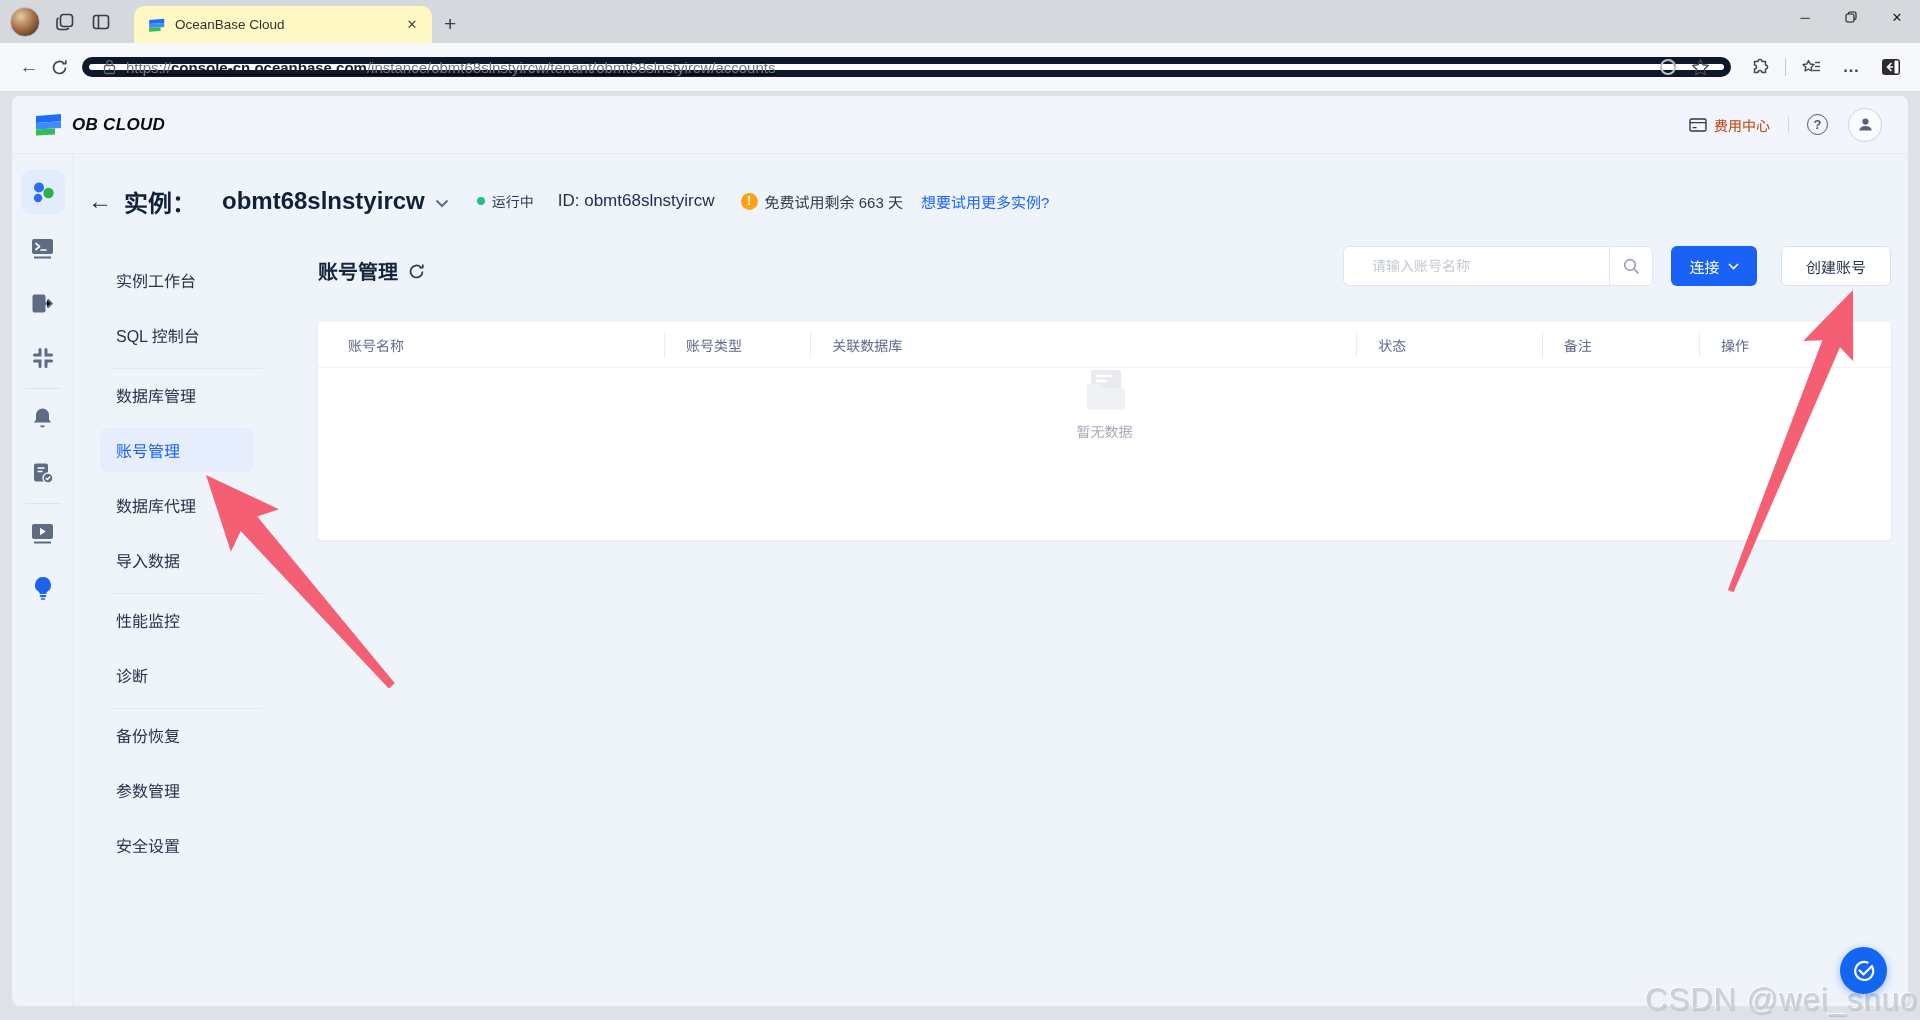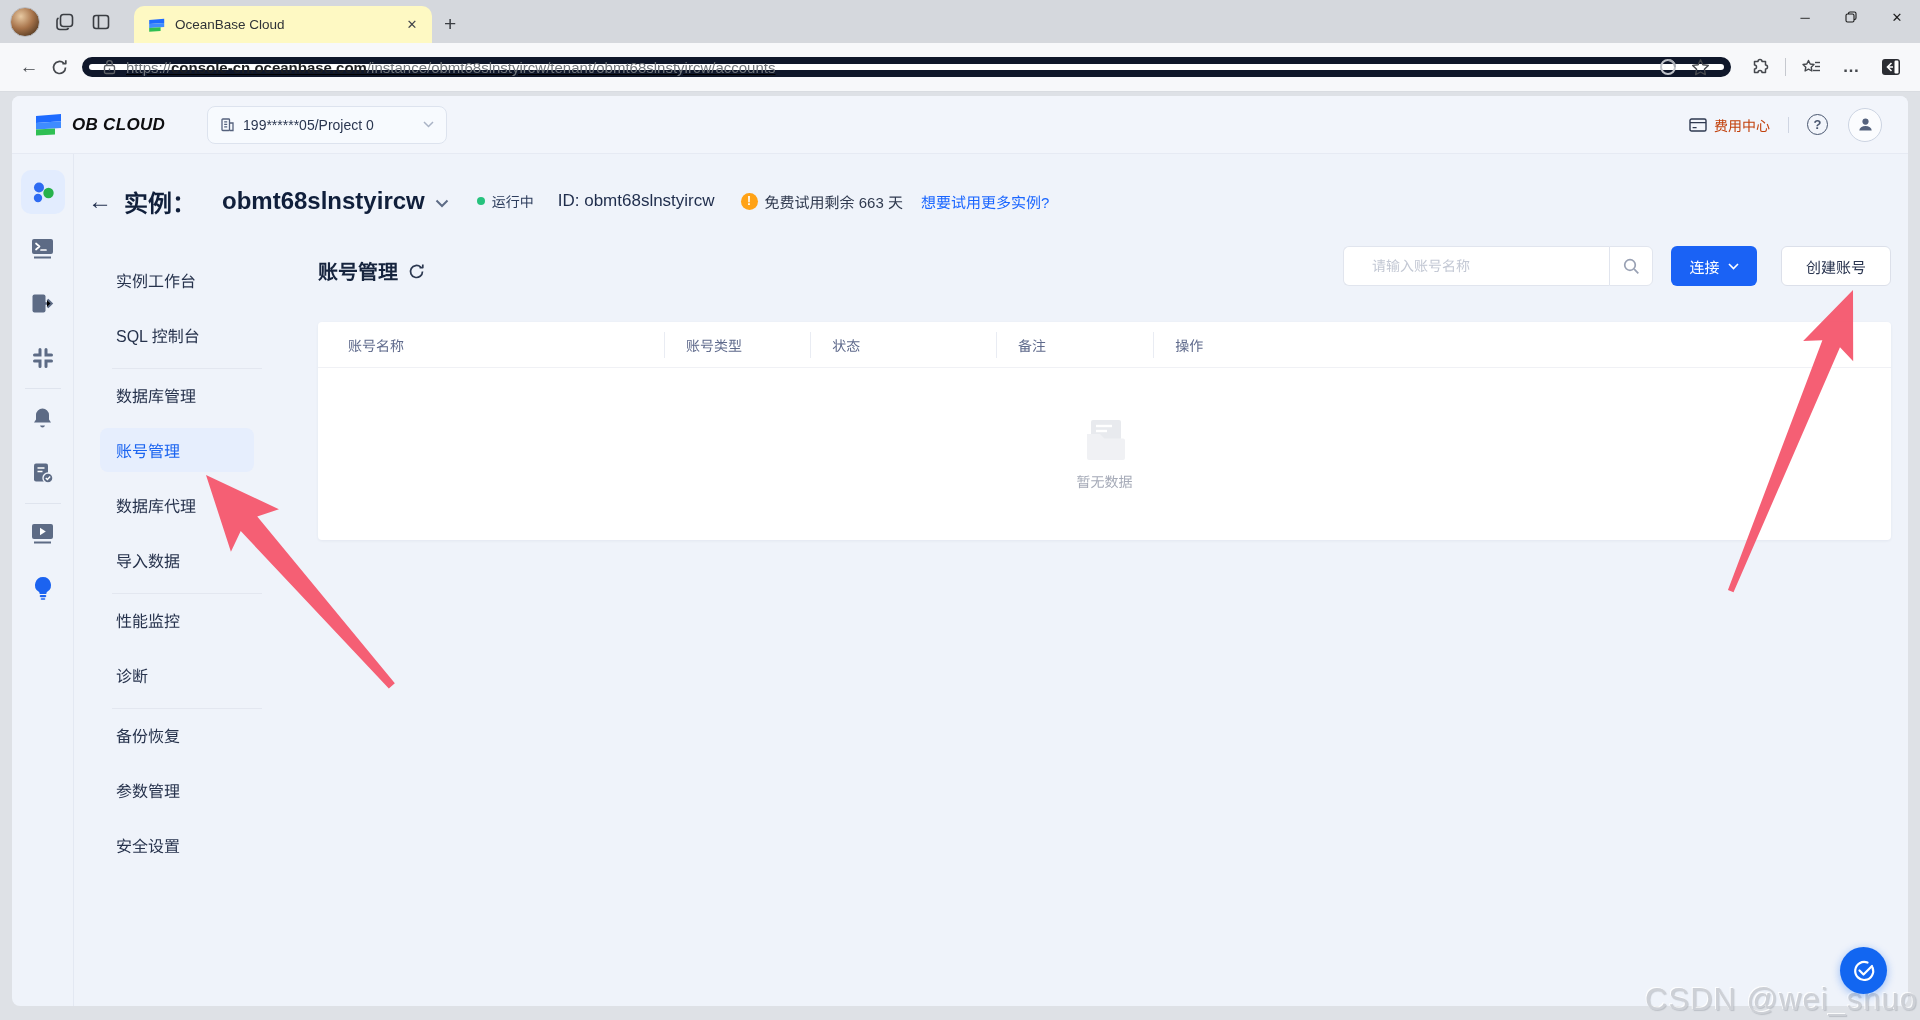--- a/index.html
+++ b/index.html
@@ -102,21 +102,21 @@
   .btn-create { margin-left:24px; width:110px; height:40px; border-radius:6px; background:#fff;
     border:1px solid #dce0ea; color:#2a3550; font-size:15px; display:flex; align-items:center; justify-content:center; }
 
   .table-card { margin-top:34px; background:#fff; border-radius:4px;
     box-shadow:0 1px 3px rgba(30,50,90,.06); }
   .thead { height:46px; display:flex; align-items:center; border-bottom:1px solid #f0f1f5; }
   .th { font-size:14px; color:#5f6a8c; position:relative; padding-left:22px; white-space:nowrap; }
   .th:first-child { padding-left:30px; }
   .th + .th::before { content:""; position:absolute; left:0; top:-3px; height:26px; width:1px; background:#e9ecf3; }
   .w0{width:22%;} .w1{width:9.3%;} .w2{width:34.7%;} .w3{width:11.8%;} .w4{width:10%;} .w5{width:12.2%;}
-  .tbody { height:172px; display:flex; align-items:center; justify-content:center; }
+  .tbody { height:172px; display:flex; align-items:flex-start; justify-content:center; }
   .empty { display:flex; flex-direction:column; align-items:center; gap:9px; }
   .empty-text { font-size:14px; color:#a6abb8; }
 
   .fab { position:absolute; right:21px; bottom:12px; width:47px; height:47px; border-radius:50%;
     background:#1266f1; display:flex; align-items:center; justify-content:center; z-index:60;
     box-shadow:0 2px 8px rgba(18,102,241,.4); }
 
   .arrows { position:absolute; left:0; top:0; z-index:70; pointer-events:none; }
   .watermark { position:absolute; right:2px; bottom:2px; z-index:50; font-size:31px; color:#cdd0d6;
     letter-spacing:1px; white-space:nowrap;
@@ -218,33 +218,20 @@
   <div class="surface">
 
     <div class="app-header">
       <div class="logo">
         <svg width="30" height="23" viewBox="0 0 30 23">
           <path d="M2 3 L27 1 L27 8.2 L2 10 Z" fill="#1e6bff"></path>
           <path d="M2 10 L27 8.2 L27 15 L2 16.6 Z" fill="#3f8cff"></path>
           <path d="M2 16.6 L21 15.4 L21 21.4 L2 22.6 Z" fill="#2fbf53"></path>
         </svg>
         <span class="logo-text">OB CLOUD</span>
-      </div>
-      <div class="project-select">
-        <svg width="15" height="15" viewBox="0 0 15 15" fill="none" stroke="#55627d" stroke-width="1.3">
-          <rect x="2" y="2" width="7.5" height="11.5" rx="0.8"></rect>
-            <path d="M9.5 6 h3.5 v7.5 h-3.5"></path>
-          <line x1="4.2" y1="4.8" x2="7.2" y2="4.8"></line>
-            <line x1="4.2" y1="7.3" x2="7.2" y2="7.3"></line>
-            <line x1="4.2" y1="9.8" x2="7.2" y2="9.8"></line>
-        </svg>
-        <span class="project-text">199******05/Project 0</span>
-        <svg width="11" height="7" viewBox="0 0 11 7" fill="none" stroke="#aab3c5" stroke-width="1.5">
-          <path d="M1 1 L5.5 5.5 L10 1"></path>
-        </svg>
       </div>
       <div class="hdr-spacer"></div>
       <div class="billing">
         <svg width="18" height="14" viewBox="0 0 18 14" fill="none" stroke="#2e3950" stroke-width="1.4">
           <rect x="1" y="1" width="16" height="12" rx="1.6"></rect>
             <line x1="1" y1="4.6" x2="17" y2="4.6"></line>
             <line x1="3.6" y1="9.6" x2="7.6" y2="9.6"></line>
         </svg>
         <span>费用中心</span>
       </div>
@@ -381,20 +368,21 @@
                   <path d="M1 1 L5.5 5.5 L10 1"></path>
                 </svg>
               </button>
               <button class="btn-create">创建账号</button>
             </div>
 
             <div class="table-card">
               <div class="thead">
                 <div class="th w0">账号名称</div>
                 <div class="th w1">账号类型</div>
+                <div class="th w2">关联数据库</div>
                 <div class="th w3">状态</div>
                 <div class="th w4">备注</div>
                 <div class="th w5">操作</div>
               </div>
               <div class="tbody">
                 <div class="empty">
                   <svg width="50" height="44" viewBox="0 0 50 44">
                     <rect x="11" y="2" width="30" height="20" rx="2" fill="#e8eaee"></rect>
                     <line x1="16" y1="8" x2="32" y2="8" stroke="#ffffff" stroke-width="2.4"></line>
                     <line x1="16" y1="13" x2="27" y2="13" stroke="#ffffff" stroke-width="2.4"></line>

